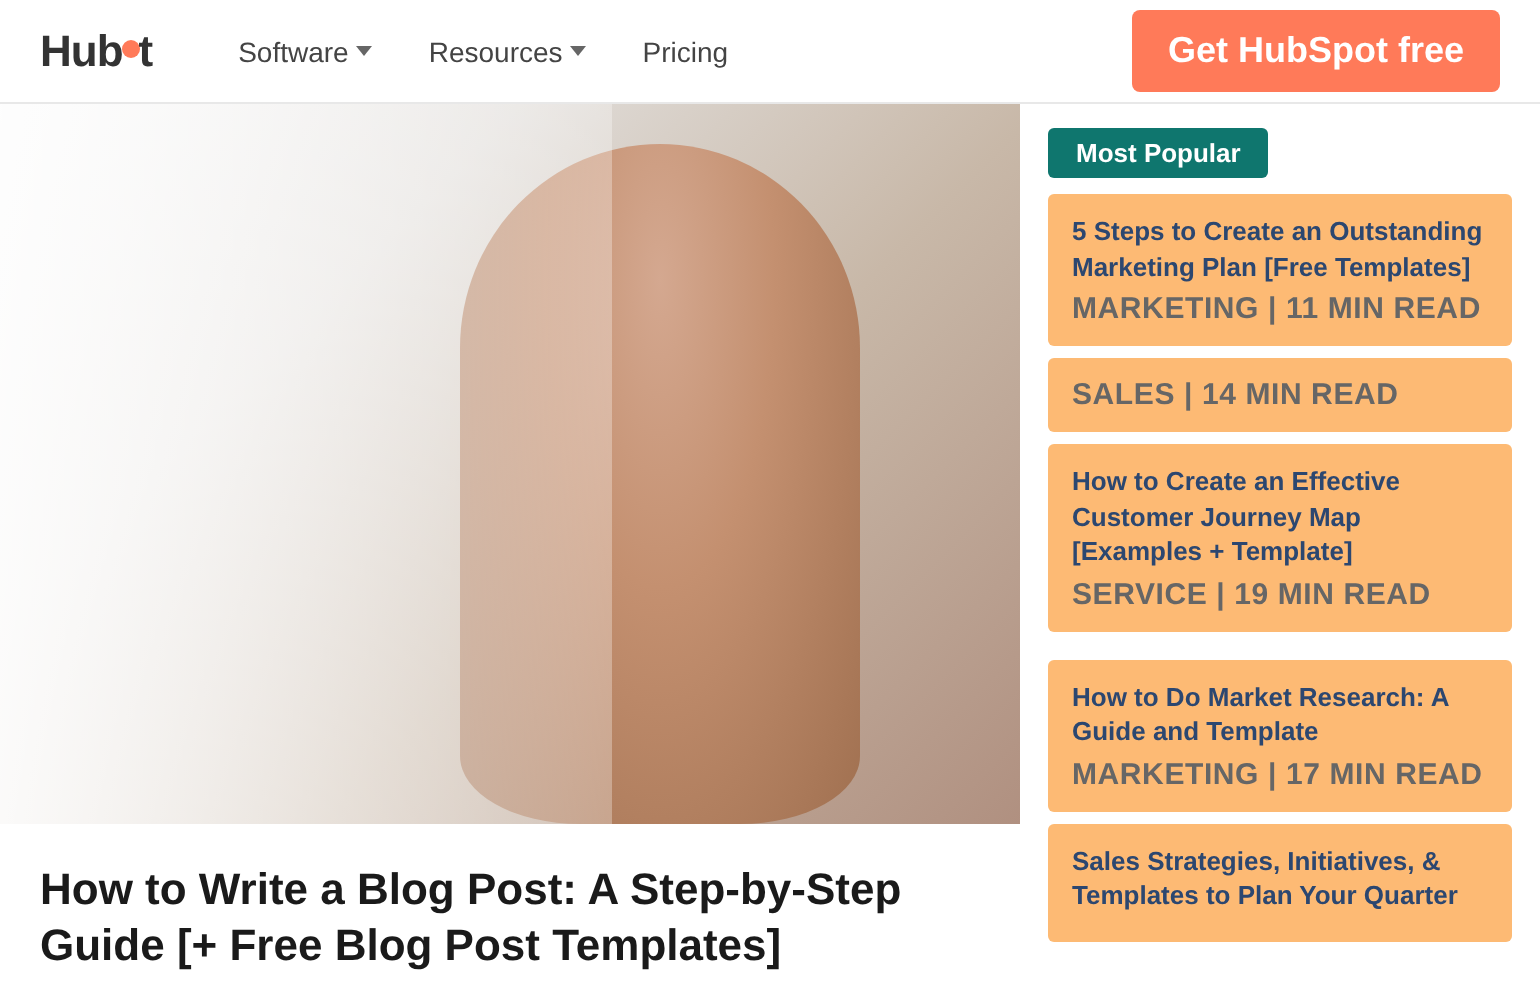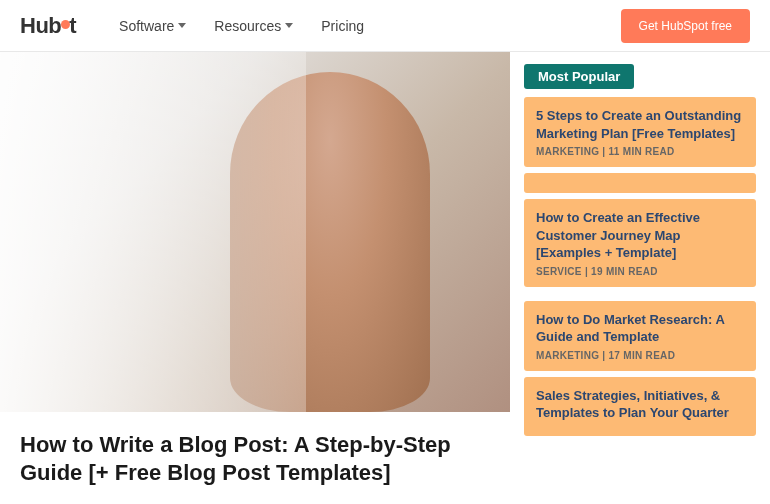--- a/index.html
+++ b/index.html
@@ -42,22 +42,22 @@
       border-right: 4px solid transparent;
       border-top: 5px solid #666;
       display: inline-block;
     }
     .cta-button {
       background: #ff7a59;
       color: #fff;
       border: none;
       padding: 10px 18px;
       border-radius: 4px;
-      font-size: 12px;
-      font-weight: 400;
+      font-size: 18px;
+      font-weight: 700;
       cursor: pointer;
       white-space: nowrap;
       margin-left: auto;
     }
 
     
     #main {
       display: flex;
       height: 452px;
     }
@@ -137,21 +137,21 @@
       cursor: pointer;
     }
     .card-title {
       font-size: 13px;
       font-weight: 600;
       color: #2c4770;
       line-height: 1.35;
       margin-bottom: 4px;
     }
     .card-meta {
-      font-size: 10px;
+      font-size: 15px;
       color: #666;
       font-weight: 600;
       letter-spacing: 0.3px;
       text-transform: uppercase;
     }
     .section-gap { margin-top: 14px; }
   </style>
 </head>
 <body>
 
@@ -187,20 +187,21 @@
   <div id="sidebar">
 
     <div>
       <div class="section-badge">Most Popular</div>
 
       <div class="sidebar-card">
         <div class="card-title">5 Steps to Create an Outstanding Marketing Plan [Free Templates]</div>
         <div class="card-meta">MARKETING | 11 MIN READ</div>
       </div>
       <div class="sidebar-card">
+        <div class="card-meta">SALES | 14 MIN READ</div>
       </div>
       <div class="sidebar-card">
         <div class="card-title">How to Create an Effective Customer Journey Map [Examples + Template]</div>
         <div class="card-meta">SERVICE | 19 MIN READ</div>
       </div>
     </div>
 
     <div class="section-gap">
 
       <div class="sidebar-card">

